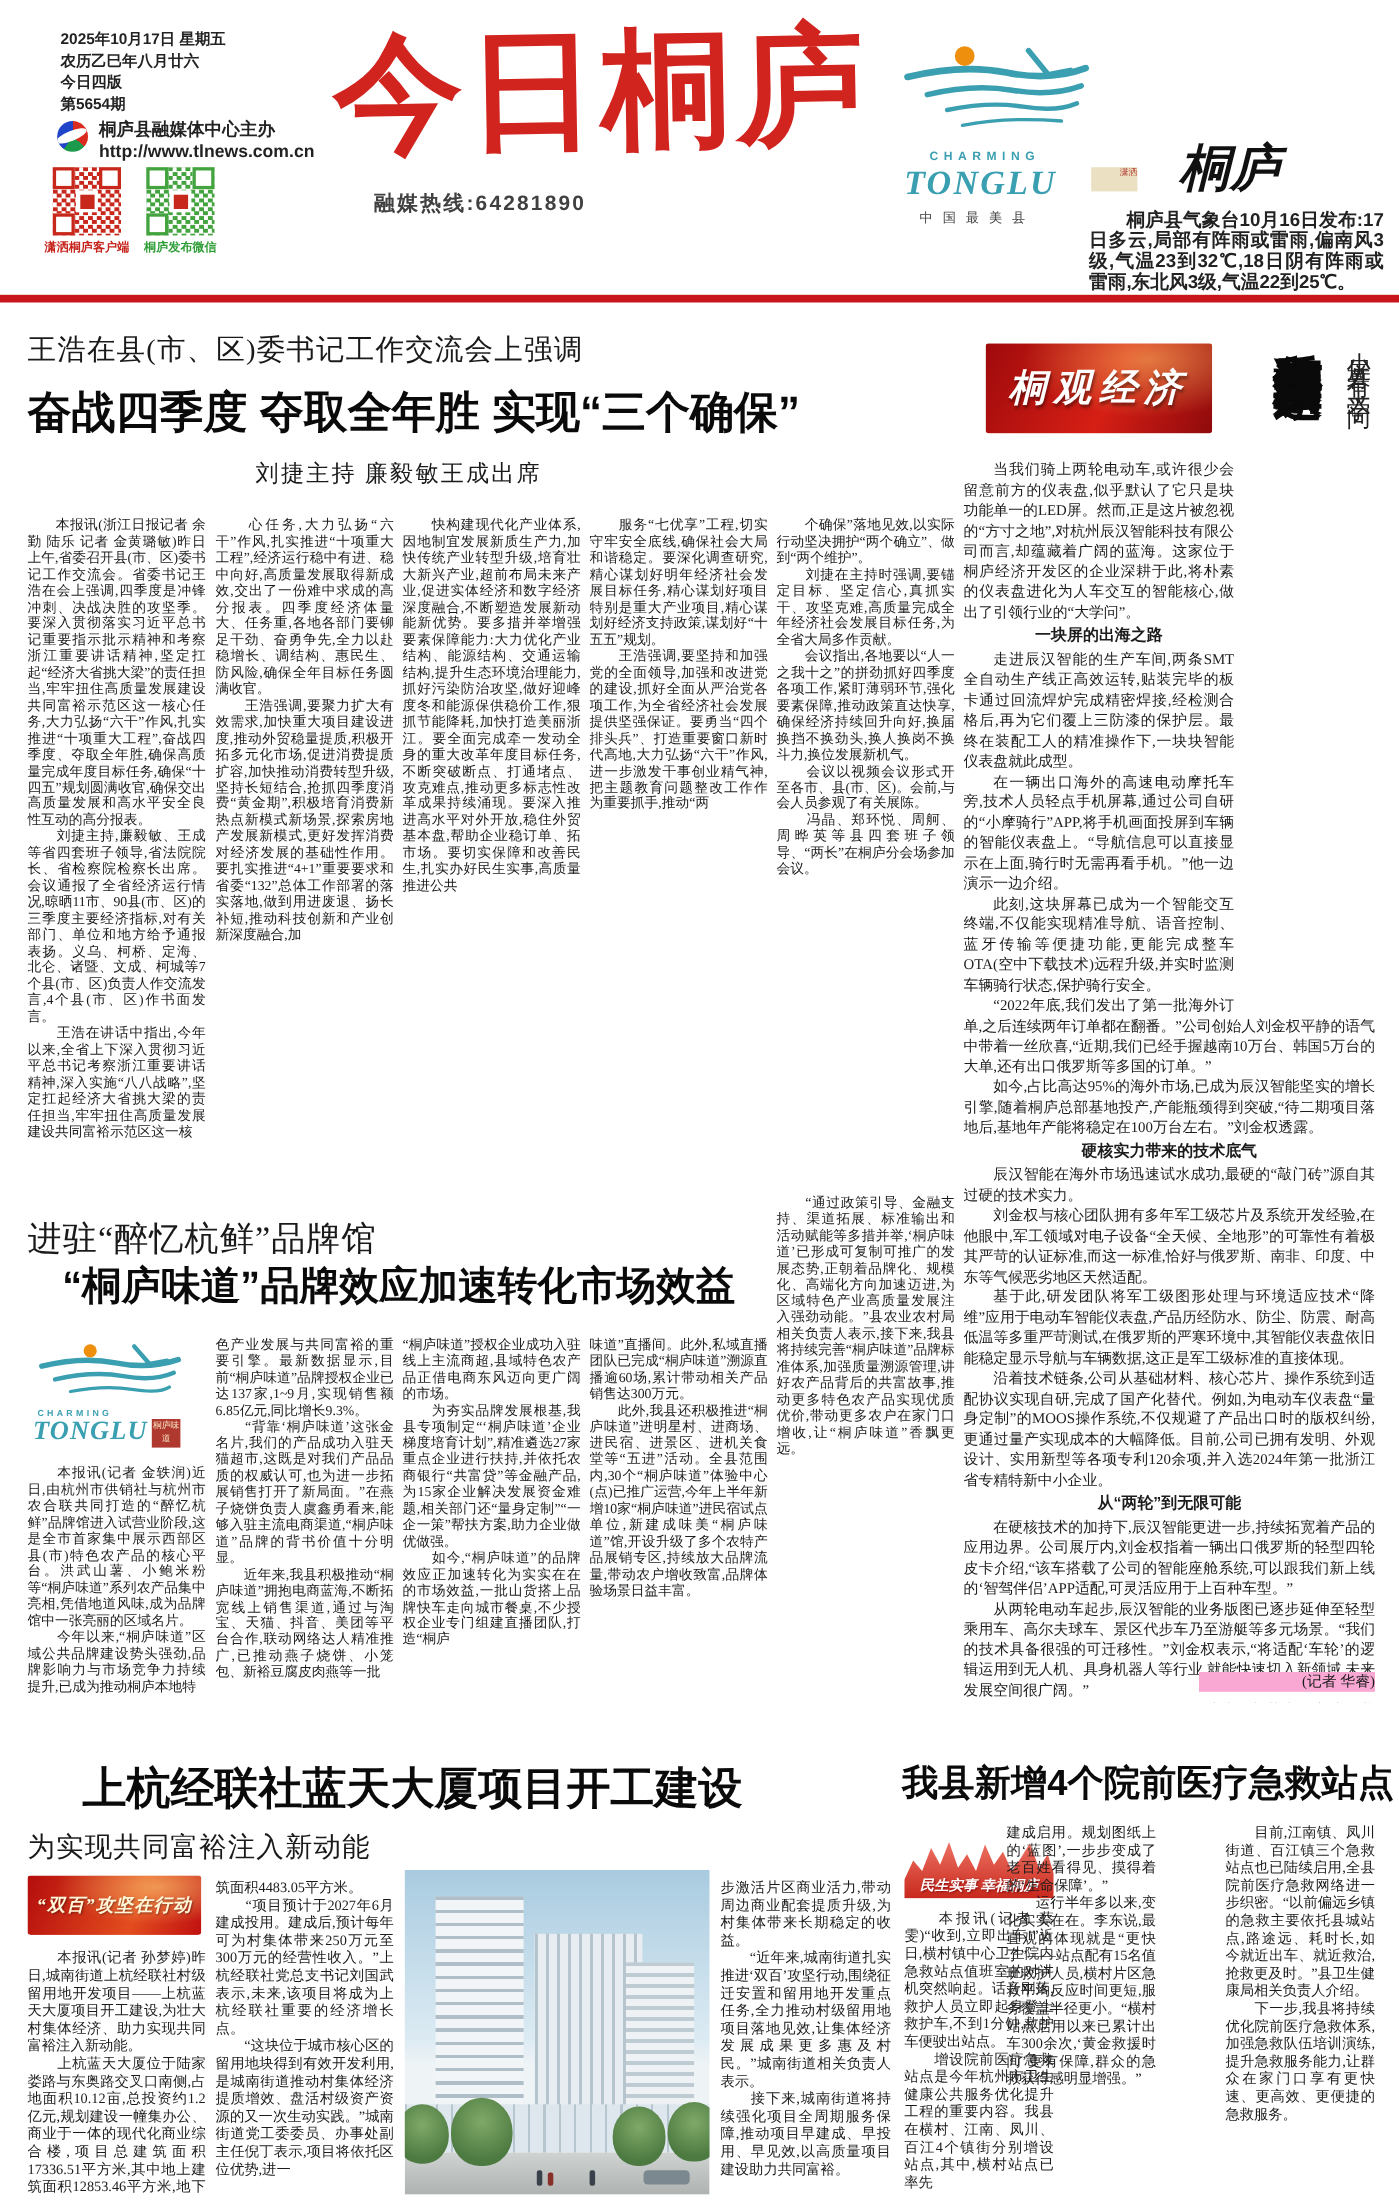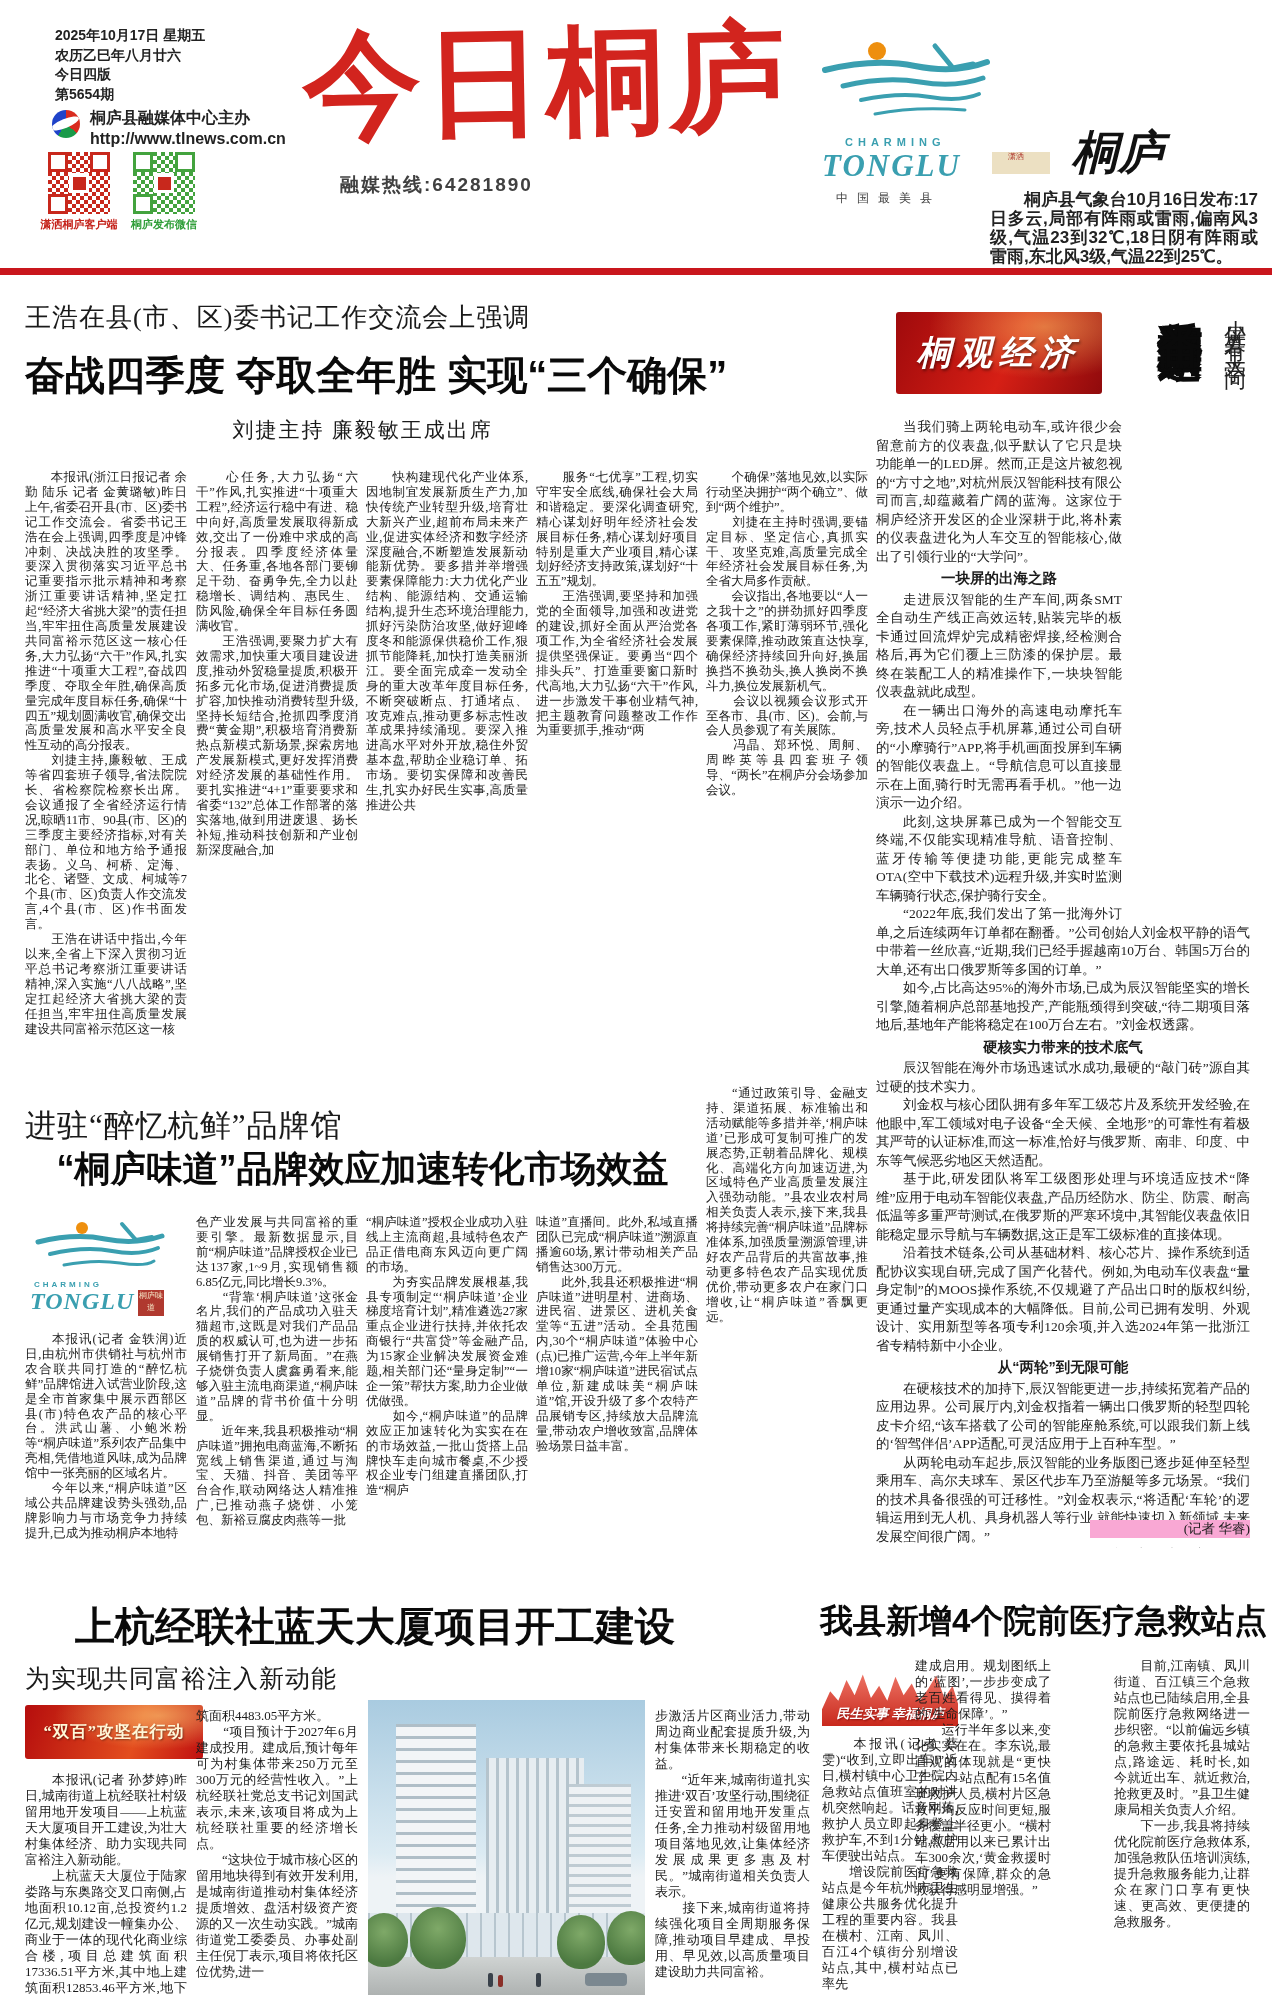--- a/index.html
+++ b/index.html
@@ -26,21 +26,21 @@
   .qrcap{position:absolute;width:86px;text-align:center;font-family:"Liberation Sans",sans-serif;
          font-weight:bold;font-size:11px;}
   .title{left:282px;top:8px;width:530px;text-align:center;font-size:118px;line-height:150px;
          font-weight:900;color:#d2241e;letter-spacing:4px;transform:rotate(-1deg);}
   .hotline{left:340px;top:172px;width:420px;text-align:left;font-family:"Liberation Sans",sans-serif;
            font-weight:bold;font-size:19px;color:#404040;letter-spacing:2px;}
   .charming{left:845px;top:136px;font-family:"Liberation Sans",sans-serif;font-size:11px;letter-spacing:5px;
             color:#3a9fb0;font-weight:bold;}
   .tonglu{left:822px;top:148px;font-size:31px;font-weight:bold;color:#3a9fb0;letter-spacing:2px;font-style:italic;}
   .seal{left:992px;top:152px;width:42px;height:22px;background:#ece0c2;color:#b0392f;font-size:8px;
-        line-height:10px;text-align:left;overflow:hidden;padding-left:16px;}
+        line-height:10px;text-align:right;overflow:hidden;}
   .script{left:1072px;top:122px;font-size:46px;font-weight:bold;font-style:italic;color:#111;}
   .tagline{left:836px;top:190px;font-size:12px;letter-spacing:9px;color:#444;}
   .weather{left:990px;top:190px;width:268px;font-family:"Liberation Sans",sans-serif;font-weight:600;
            font-size:17px;line-height:19px;text-align:justify;color:#222;text-indent:2em;}
   .redrule{left:0;top:268px;width:1272px;height:7px;background:#c9161d;}
 
   
   .colbody{position:absolute;font-size:12.5px;line-height:14.9px;text-align:justify;color:#1b1b1b;
            overflow:hidden;white-space:pre-line;}
   .colbody2{position:absolute;font-size:13px;line-height:16px;text-align:justify;color:#1b1b1b;
@@ -71,25 +71,25 @@
   
   .brandlogo{width:140px;height:104px;position:relative;margin-bottom:6px;}
   .brandlogo .cap{position:absolute;left:4px;top:62px;font-family:"Liberation Sans",sans-serif;font-size:8px;
                   letter-spacing:3px;color:#3a9fb0;font-weight:bold;}
   .brandlogo .tg{position:absolute;left:0px;top:70px;font-size:24px;font-weight:bold;font-style:italic;
                  color:#3a9fb0;letter-spacing:1px;}
   .brandlogo .sl{position:absolute;left:108px;top:72px;width:26px;height:26px;background:#b0392f;color:#f6e8c8;
                  font-size:8px;line-height:12px;text-align:center;overflow:hidden;}
 
   
-  .sb-badge{left:25px;top:1705px;width:178px;height:54px;border-radius:3px;
+  .sb-badge{left:25px;top:1705px;width:158px;height:54px;border-radius:3px;
      background:radial-gradient(ellipse at 75% 20%,rgba(255,220,130,.55),transparent 55%),
                 linear-gradient(110deg,#b50d0d,#e34d1e 62%,#c01010);
      display:flex;align-items:center;justify-content:center;color:#fff7d8;font-weight:bold;
-     font-size:16.5px;letter-spacing:1px;text-shadow:1px 1px 2px rgba(0,0,0,.4);}
+     font-style:italic;font-size:16.5px;letter-spacing:1px;text-shadow:1px 1px 2px rgba(0,0,0,.4);}
   .photo{left:368px;top:1700px;width:277px;height:295px;overflow:hidden;
          background:linear-gradient(#a9cbe0,#dcebf3 52%,#eef3f6 60%);}
   .photo .t1{position:absolute;left:28px;top:24px;width:80px;height:196px;background:#f2f5f7;
      background-image:repeating-linear-gradient(180deg,rgba(120,145,160,.55) 0 3px,transparent 3px 12px);}
   .photo .t2{position:absolute;left:118px;top:58px;width:98px;height:162px;background:#e7edf1;
      background-image:repeating-linear-gradient(90deg,rgba(120,145,160,.45) 0 3px,transparent 3px 10px);}
   .photo .t3{position:absolute;right:14px;top:84px;width:62px;height:136px;background:#eef2f5;
      background-image:repeating-linear-gradient(180deg,rgba(120,145,160,.4) 0 3px,transparent 3px 10px);}
   .photo .podium{position:absolute;left:0;right:0;bottom:38px;height:44px;background:#dee7ed;
      background-image:repeating-linear-gradient(90deg,rgba(110,135,150,.35) 0 2px,transparent 2px 14px);}

